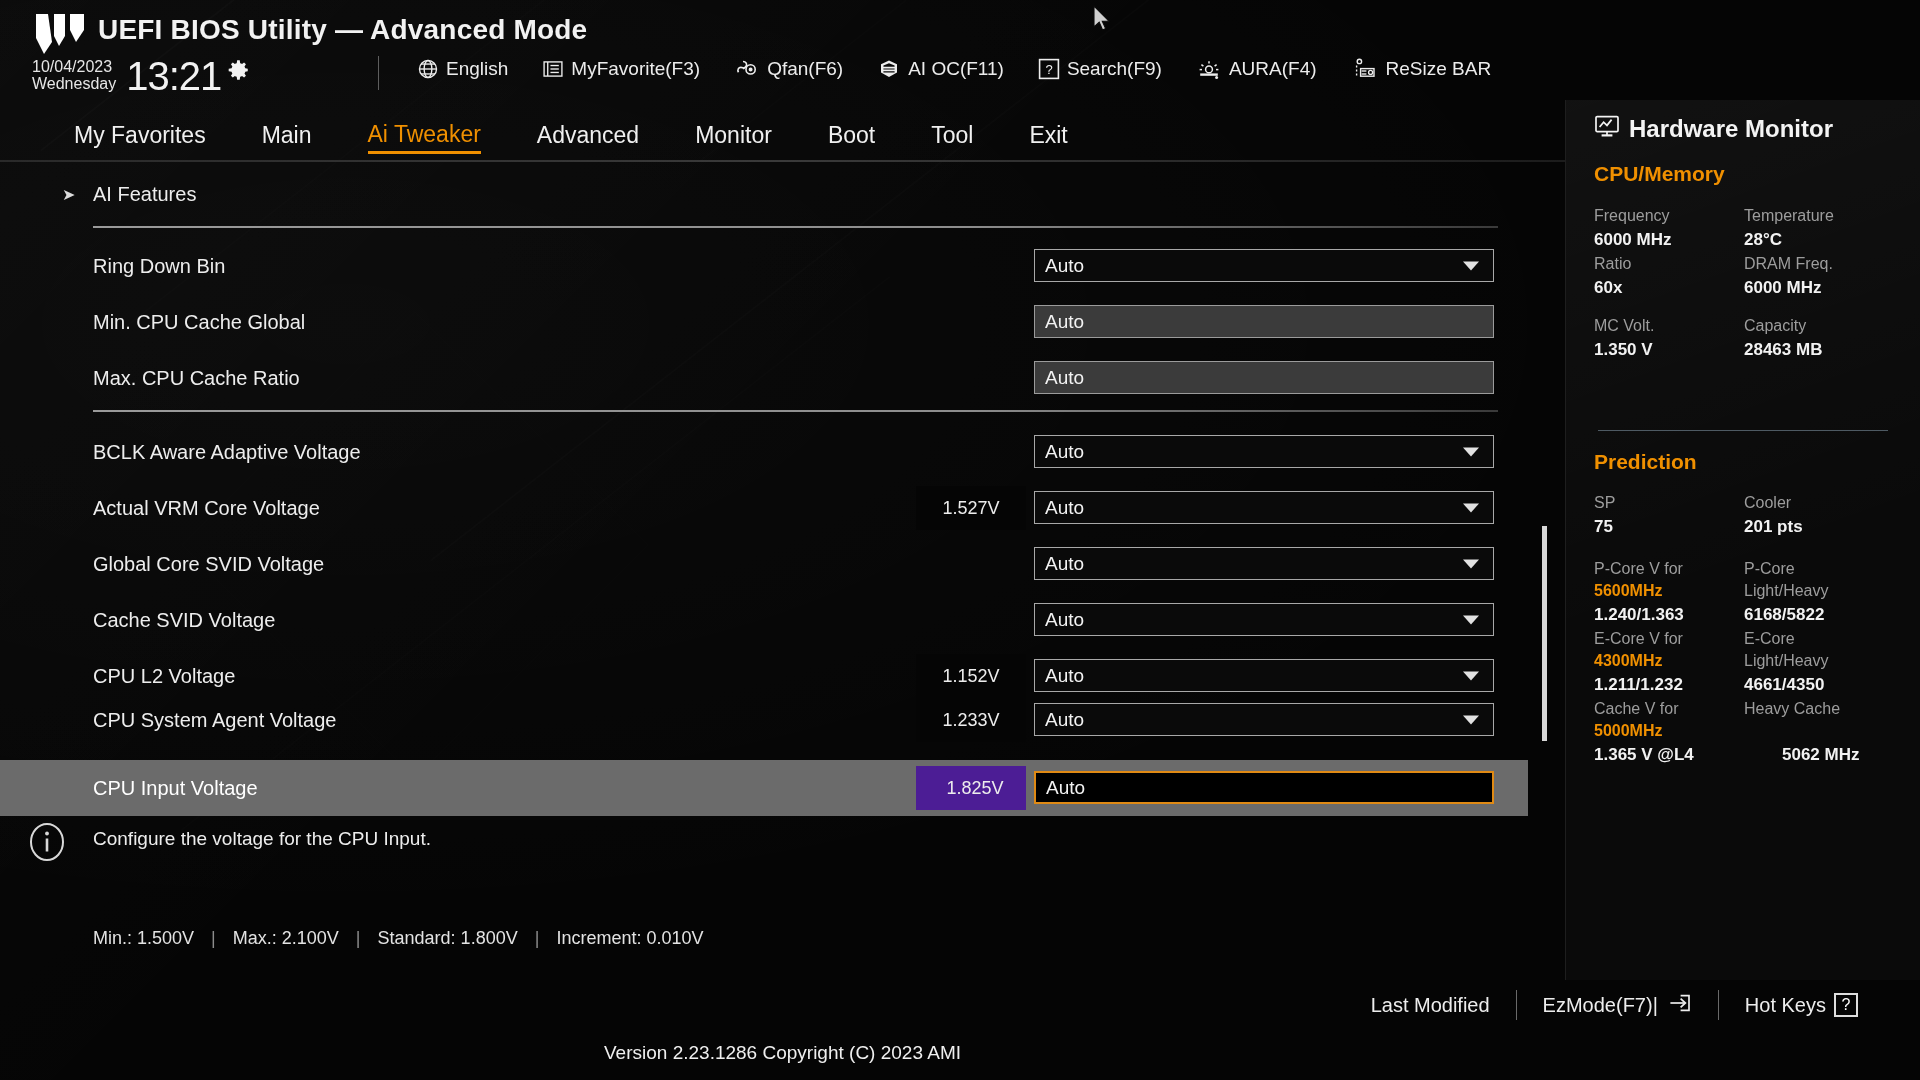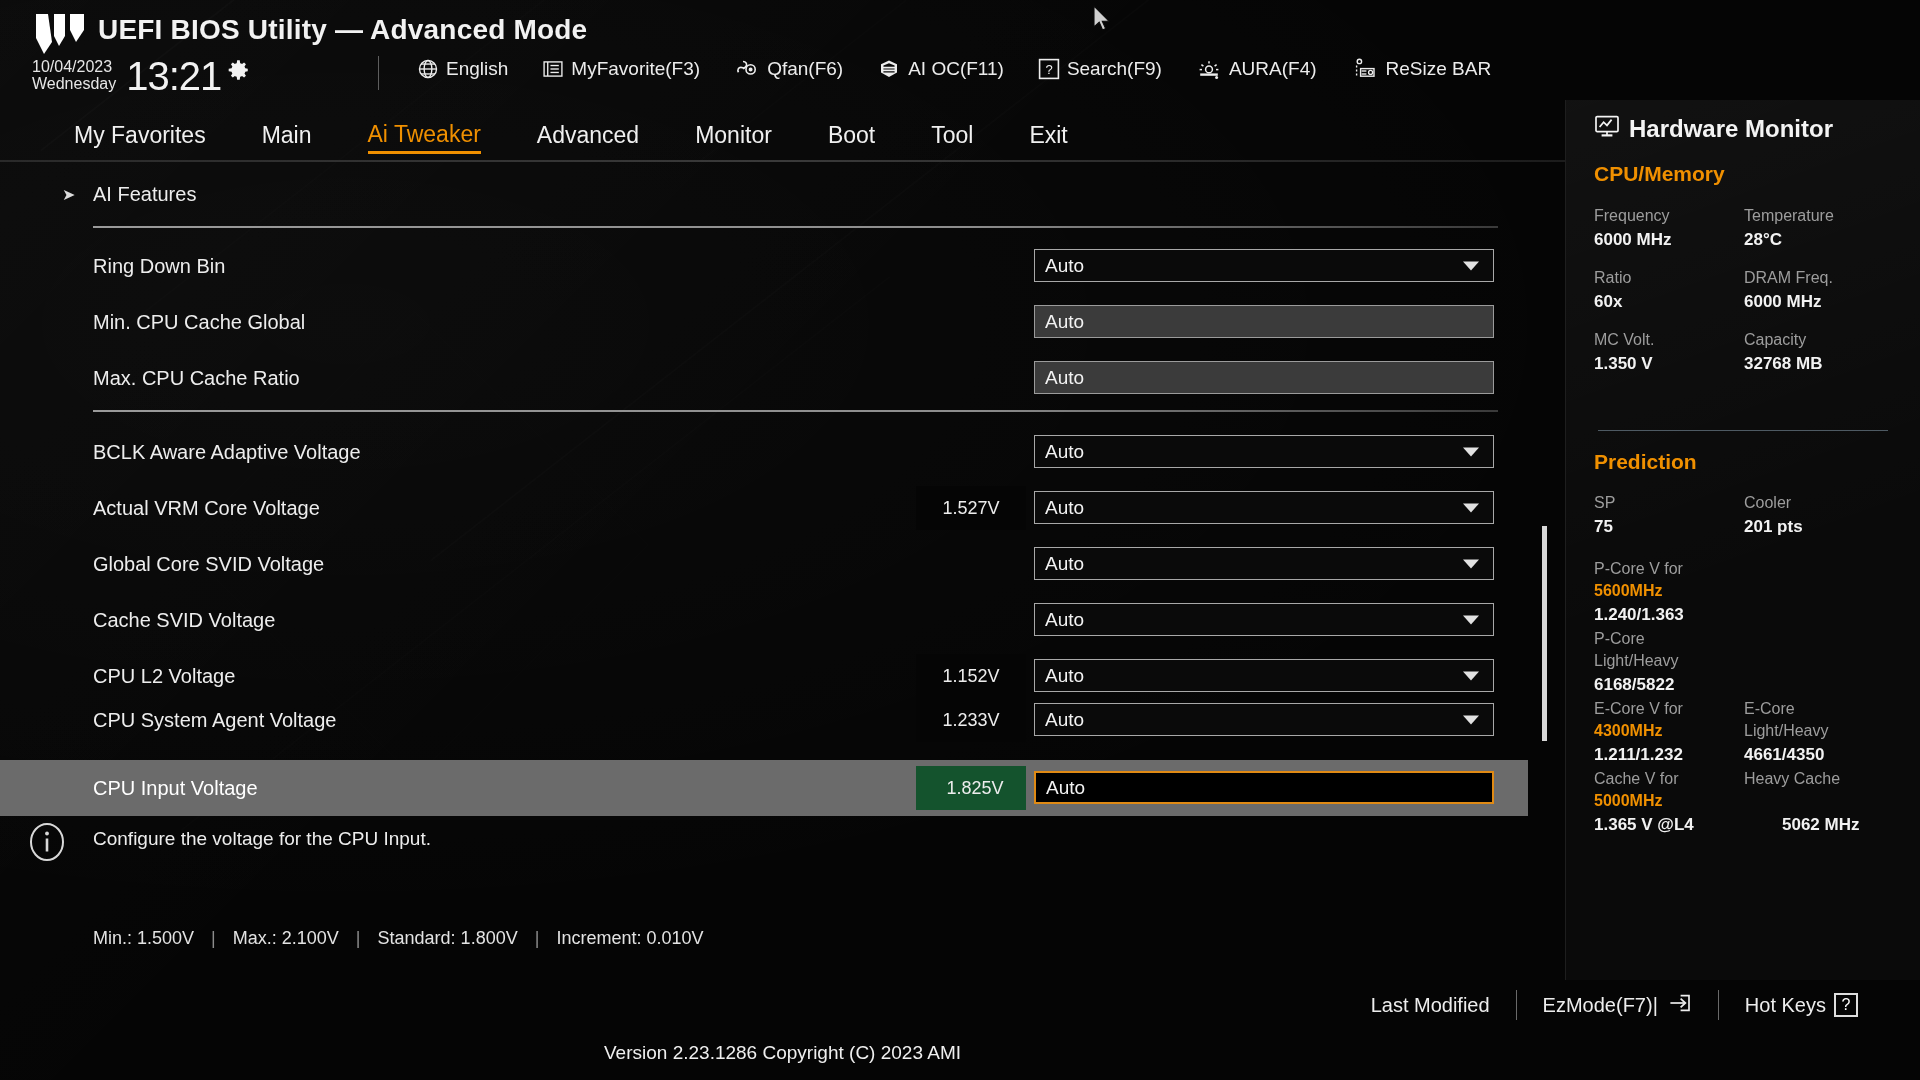--- a/index.html
+++ b/index.html
@@ -71,21 +71,21 @@
   .arrow-ic { position:absolute; left:62px; color:#dcdcdc; font-size:16px; }
   .row.selected { background:#6b6b6b; width:1528px; }
   .row.selected .label { color:#ffffff; }
 
   .divider { position:absolute; left:93px; width:1405px; height:2px;
     background:linear-gradient(90deg,#9a9a9a 0%,#8d8d8d 62%,#3a3a3a 100%); }
 
   .volt { position:absolute; width:110px; height:44px; background:#050505;
     display:flex; align-items:center; justify-content:center;
     font-size:18px; color:#ededed; }
-  .row.selected .volt { background:#14532d;padding-left:8px; }
+  .row.selected .volt { background:#4c1d95;padding-left:8px; }
 
   .ctrl {
     position:absolute; left:1034px; width:460px; height:33px;
     border:1px solid #a8a8a8; background:#0a0a0a;
     display:flex; align-items:center; padding:0 10px;
     font-size:19px; color:#f2f2f2; cursor:pointer;
   }
   .ctrl.filled { background:#3b3b3b; border-color:#9b9b9b; }
   .ctrl.focus { border:2px solid #e08a14; background:#000; }
   .ctrl .caret {
@@ -423,59 +423,59 @@
       <div class="hw-pair">
         <div class="hw-cell">
           <div class="hw-k">Frequency</div>
           <div class="hw-v">6000 MHz</div>
         </div>
         <div class="hw-cell">
           <div class="hw-k">Temperature</div>
           <div class="hw-v">28°C</div>
         </div>
       </div>
-      <div class="hw-pair" style="margin-top:14px;">
+      <div class="hw-pair" style="">
         <div class="hw-cell">
           <div class="hw-k">Ratio</div>
           <div class="hw-v">60x</div>
         </div>
         <div class="hw-cell">
           <div class="hw-k">DRAM Freq.</div>
           <div class="hw-v">6000 MHz</div>
         </div>
       </div>
       <div class="hw-pair" style="margin-top:14px;">
         <div class="hw-cell">
           <div class="hw-k">MC Volt.</div>
           <div class="hw-v">1.350 V</div>
         </div>
         <div class="hw-cell">
           <div class="hw-k">Capacity</div>
-          <div class="hw-v">32768 MB</div>
+          <div class="hw-v">28463 MB</div>
         </div>
       </div>
     </div>
 
     <div class="hw-rule" style="top:330px;"></div>
 
     <div class="hw-section" style="top:350px;">Prediction</div>
 
     <div class="hw-grid" style="top:392px;">
       <div class="hw-pair">
         <div class="hw-cell">
           <div class="hw-k">SP</div>
           <div class="hw-v">75</div>
         </div>
         <div class="hw-cell">
           <div class="hw-k">Cooler</div>
           <div class="hw-v">201 pts</div>
         </div>
       </div>
 
-      <div class="hw-pair" style="margin-top:18px;flex-direction:column;">
+      <div class="hw-pair" style="margin-top:18px;">
         <div class="hw-cell">
           <div class="hw-k">P-Core V for</div>
           <div class="hw-k"><span class="hl">5600MHz</span></div>
           <div class="hw-v">1.240/1.363</div>
         </div>
         <div class="hw-cell">
           <div class="hw-k">P-Core</div>
           <div class="hw-k">Light/Heavy</div>
           <div class="hw-v">6168/5822</div>
         </div>

